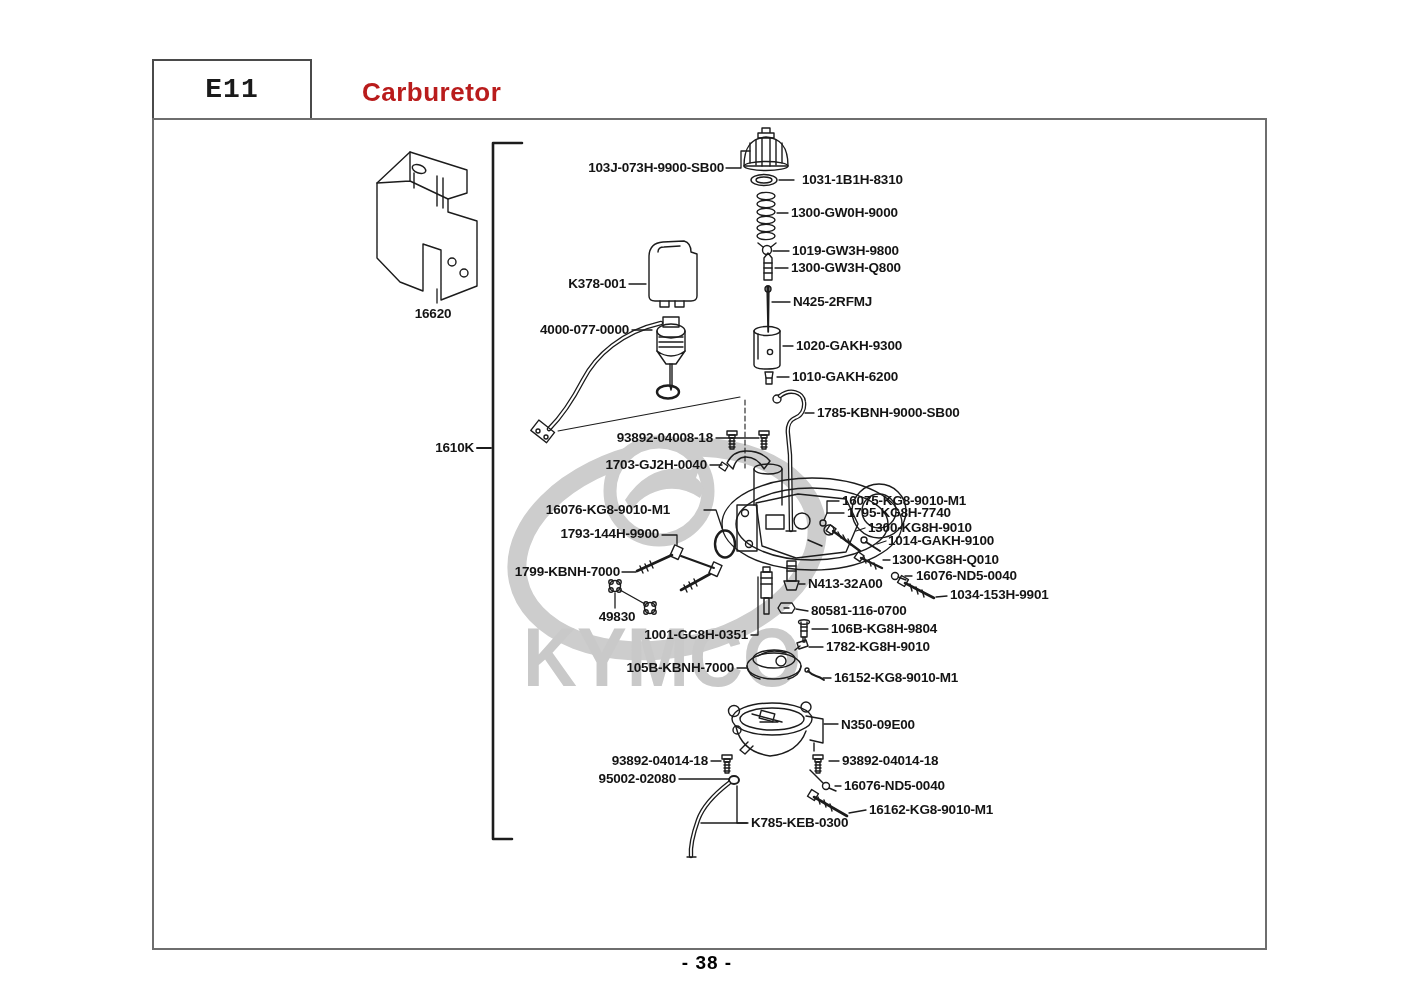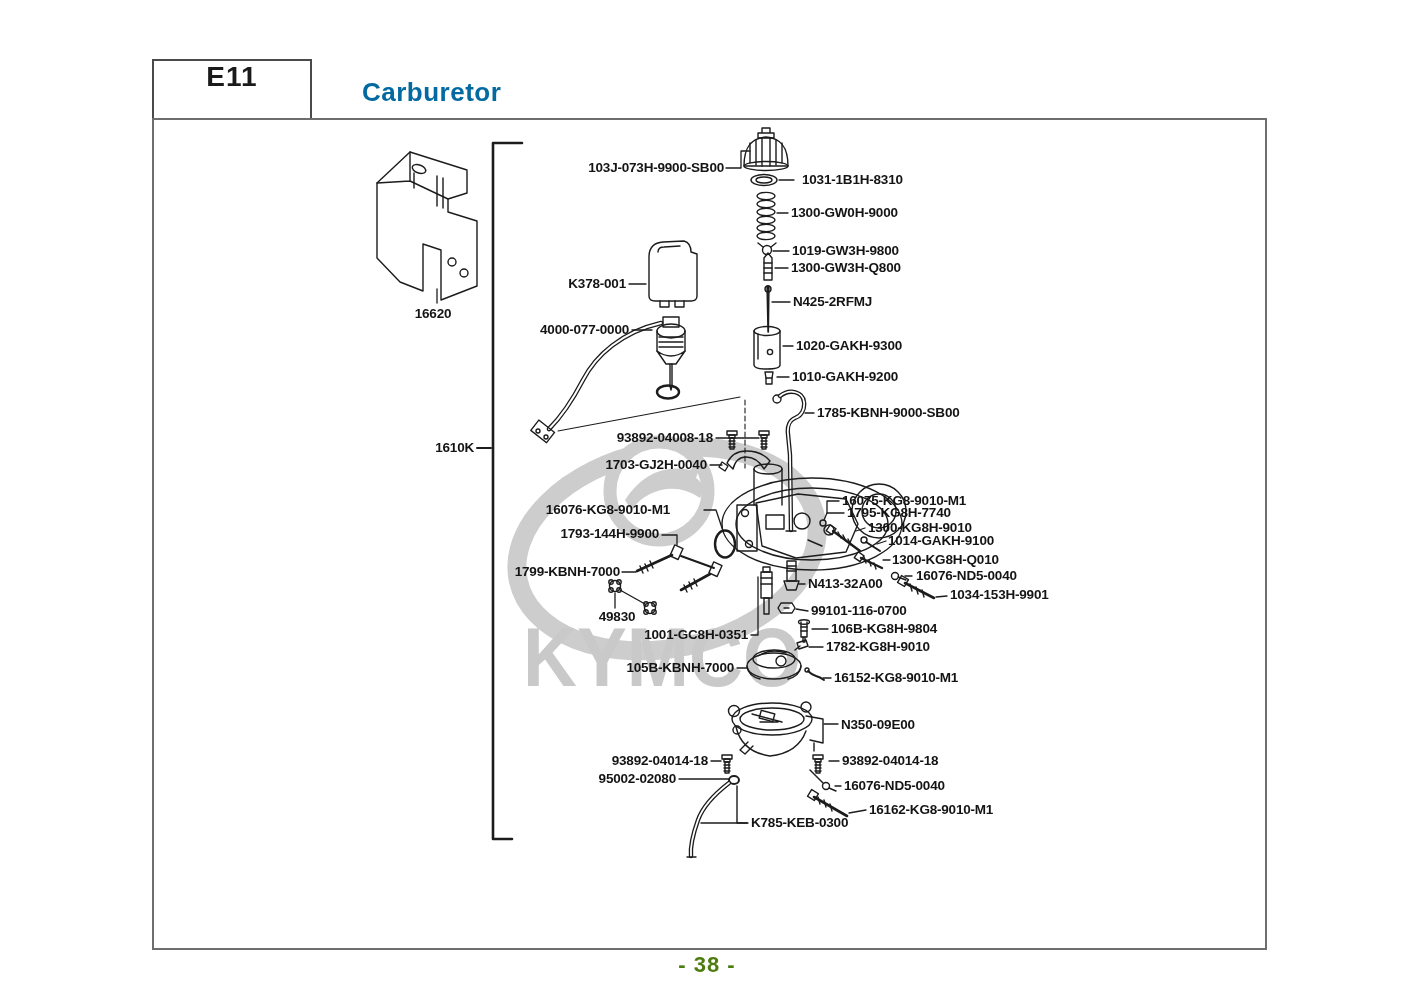--- a/index.html
+++ b/index.html
@@ -1,32 +1,32 @@
 <!DOCTYPE html>
 <html><head>
 <meta charset="utf-8">
 <style>
   html,body{margin:0;padding:0;background:#fff;}
   .page{position:relative;width:1415px;height:1000px;background:#fff;overflow:hidden;
         font-family:"Liberation Sans",sans-serif;color:#111;}
   .code-box{position:absolute;left:152px;top:59px;width:156px;height:57px;
-            border:2px solid #4a4a4a;display:flex;align-items:flex-start;justify-content:center;
-            font-size:28px;font-weight:700;letter-spacing:1px;color:#1a1a1a;background:#fff;}
+            border:2px solid #4a4a4a;display:flex;align-items:center;justify-content:center;
+            font-size:28px;font-weight:700;letter-spacing:1px;color:#1a1a1a;background:#fff;font-family:Liberation Mono, monospace;}
   .title{position:absolute;left:362px;top:77px;font-size:26px;font-weight:700;
-         letter-spacing:0.5px;color:#0369a1;}
+         letter-spacing:0.5px;color:#b91c1c;}
   .content-box{position:absolute;left:152px;top:118px;width:1111px;height:828px;
                border:2px solid #6e6e6e;background:#fff;}
   .art{position:absolute;left:0;top:0;width:1415px;height:1000px;}
   .lbl{position:absolute;font-size:13.5px;font-weight:700;letter-spacing:-0.2px;
        white-space:nowrap;color:#141414;line-height:1;}
   .lbl.r{transform:translate(-100%,-50%);}
   .lbl.l{transform:translate(0,-50%);}
   .lbl.c{transform:translate(-50%,0);}
   .pagenum{position:absolute;left:707px;top:952px;transform:translateX(-50%);
-           font-size:22px;font-weight:700;color:#4d7c0f;letter-spacing:1px;}
+           font-size:19px;font-weight:700;color:#000000;letter-spacing:1px;}
 </style>
 </head>
 <body>
 
 <div class="page">
 
   <div class="code-box">
     <span>E11</span>
   </div>
   <div class="title">Carburetor</div>
@@ -349,38 +349,38 @@
   <div class="lbl r" style="left:724px;top:168px">103J-073H-9900-SB00</div>
   <div class="lbl l" style="left:802px;top:180px">1031-1B1H-8310</div>
   <div class="lbl l" style="left:791px;top:213px">1300-GW0H-9000</div>
   <div class="lbl l" style="left:792px;top:251px">1019-GW3H-9800</div>
   <div class="lbl l" style="left:791px;top:268px">1300-GW3H-Q800</div>
   <div class="lbl l" style="left:793px;top:302px">N425-2RFMJ</div>
   <div class="lbl r" style="left:626px;top:284px">K378-001</div>
   <div class="lbl c" style="left:433px;top:307px">16620</div>
   <div class="lbl r" style="left:629px;top:330px">4000-077-0000</div>
   <div class="lbl l" style="left:796px;top:346px">1020-GAKH-9300</div>
-  <div class="lbl l" style="left:792px;top:377px">1010-GAKH-9200</div>
+  <div class="lbl l" style="left:792px;top:377px">1010-GAKH-6200</div>
   <div class="lbl l" style="left:817px;top:413px">1785-KBNH-9000-SB00</div>
   <div class="lbl r" style="left:474px;top:448px">1610K</div>
   <div class="lbl r" style="left:713px;top:438px">93892-04008-18</div>
   <div class="lbl r" style="left:707px;top:465px">1703-GJ2H-0040</div>
   <div class="lbl r" style="left:670px;top:510px">16076-KG8-9010-M1</div>
   <div class="lbl l" style="left:842px;top:501px">16075-KG8-9010-M1</div>
   <div class="lbl l" style="left:847px;top:513px">1795-KG8H-7740</div>
   <div class="lbl l" style="left:868px;top:528px">1300-KG8H-9010</div>
   <div class="lbl l" style="left:888px;top:541px">1014-GAKH-9100</div>
   <div class="lbl r" style="left:659px;top:534px">1793-144H-9900</div>
   <div class="lbl l" style="left:892px;top:560px">1300-KG8H-Q010</div>
   <div class="lbl l" style="left:916px;top:576px">16076-ND5-0040</div>
   <div class="lbl l" style="left:950px;top:595px">1034-153H-9901</div>
   <div class="lbl r" style="left:620px;top:572px">1799-KBNH-7000</div>
   <div class="lbl l" style="left:808px;top:584px">N413-32A00</div>
   <div class="lbl c" style="left:617px;top:610px">49830</div>
-  <div class="lbl l" style="left:811px;top:611px">99101-116-0700</div>
+  <div class="lbl l" style="left:811px;top:611px">80581-116-0700</div>
   <div class="lbl r" style="left:748px;top:635px">1001-GC8H-0351</div>
   <div class="lbl l" style="left:831px;top:629px">106B-KG8H-9804</div>
   <div class="lbl l" style="left:826px;top:647px">1782-KG8H-9010</div>
   <div class="lbl r" style="left:734px;top:668px">105B-KBNH-7000</div>
   <div class="lbl l" style="left:834px;top:678px">16152-KG8-9010-M1</div>
   <div class="lbl l" style="left:841px;top:725px">N350-09E00</div>
   <div class="lbl r" style="left:708px;top:761px">93892-04014-18</div>
   <div class="lbl l" style="left:842px;top:761px">93892-04014-18</div>
   <div class="lbl r" style="left:676px;top:779px">95002-02080</div>
   <div class="lbl l" style="left:844px;top:786px">16076-ND5-0040</div>

